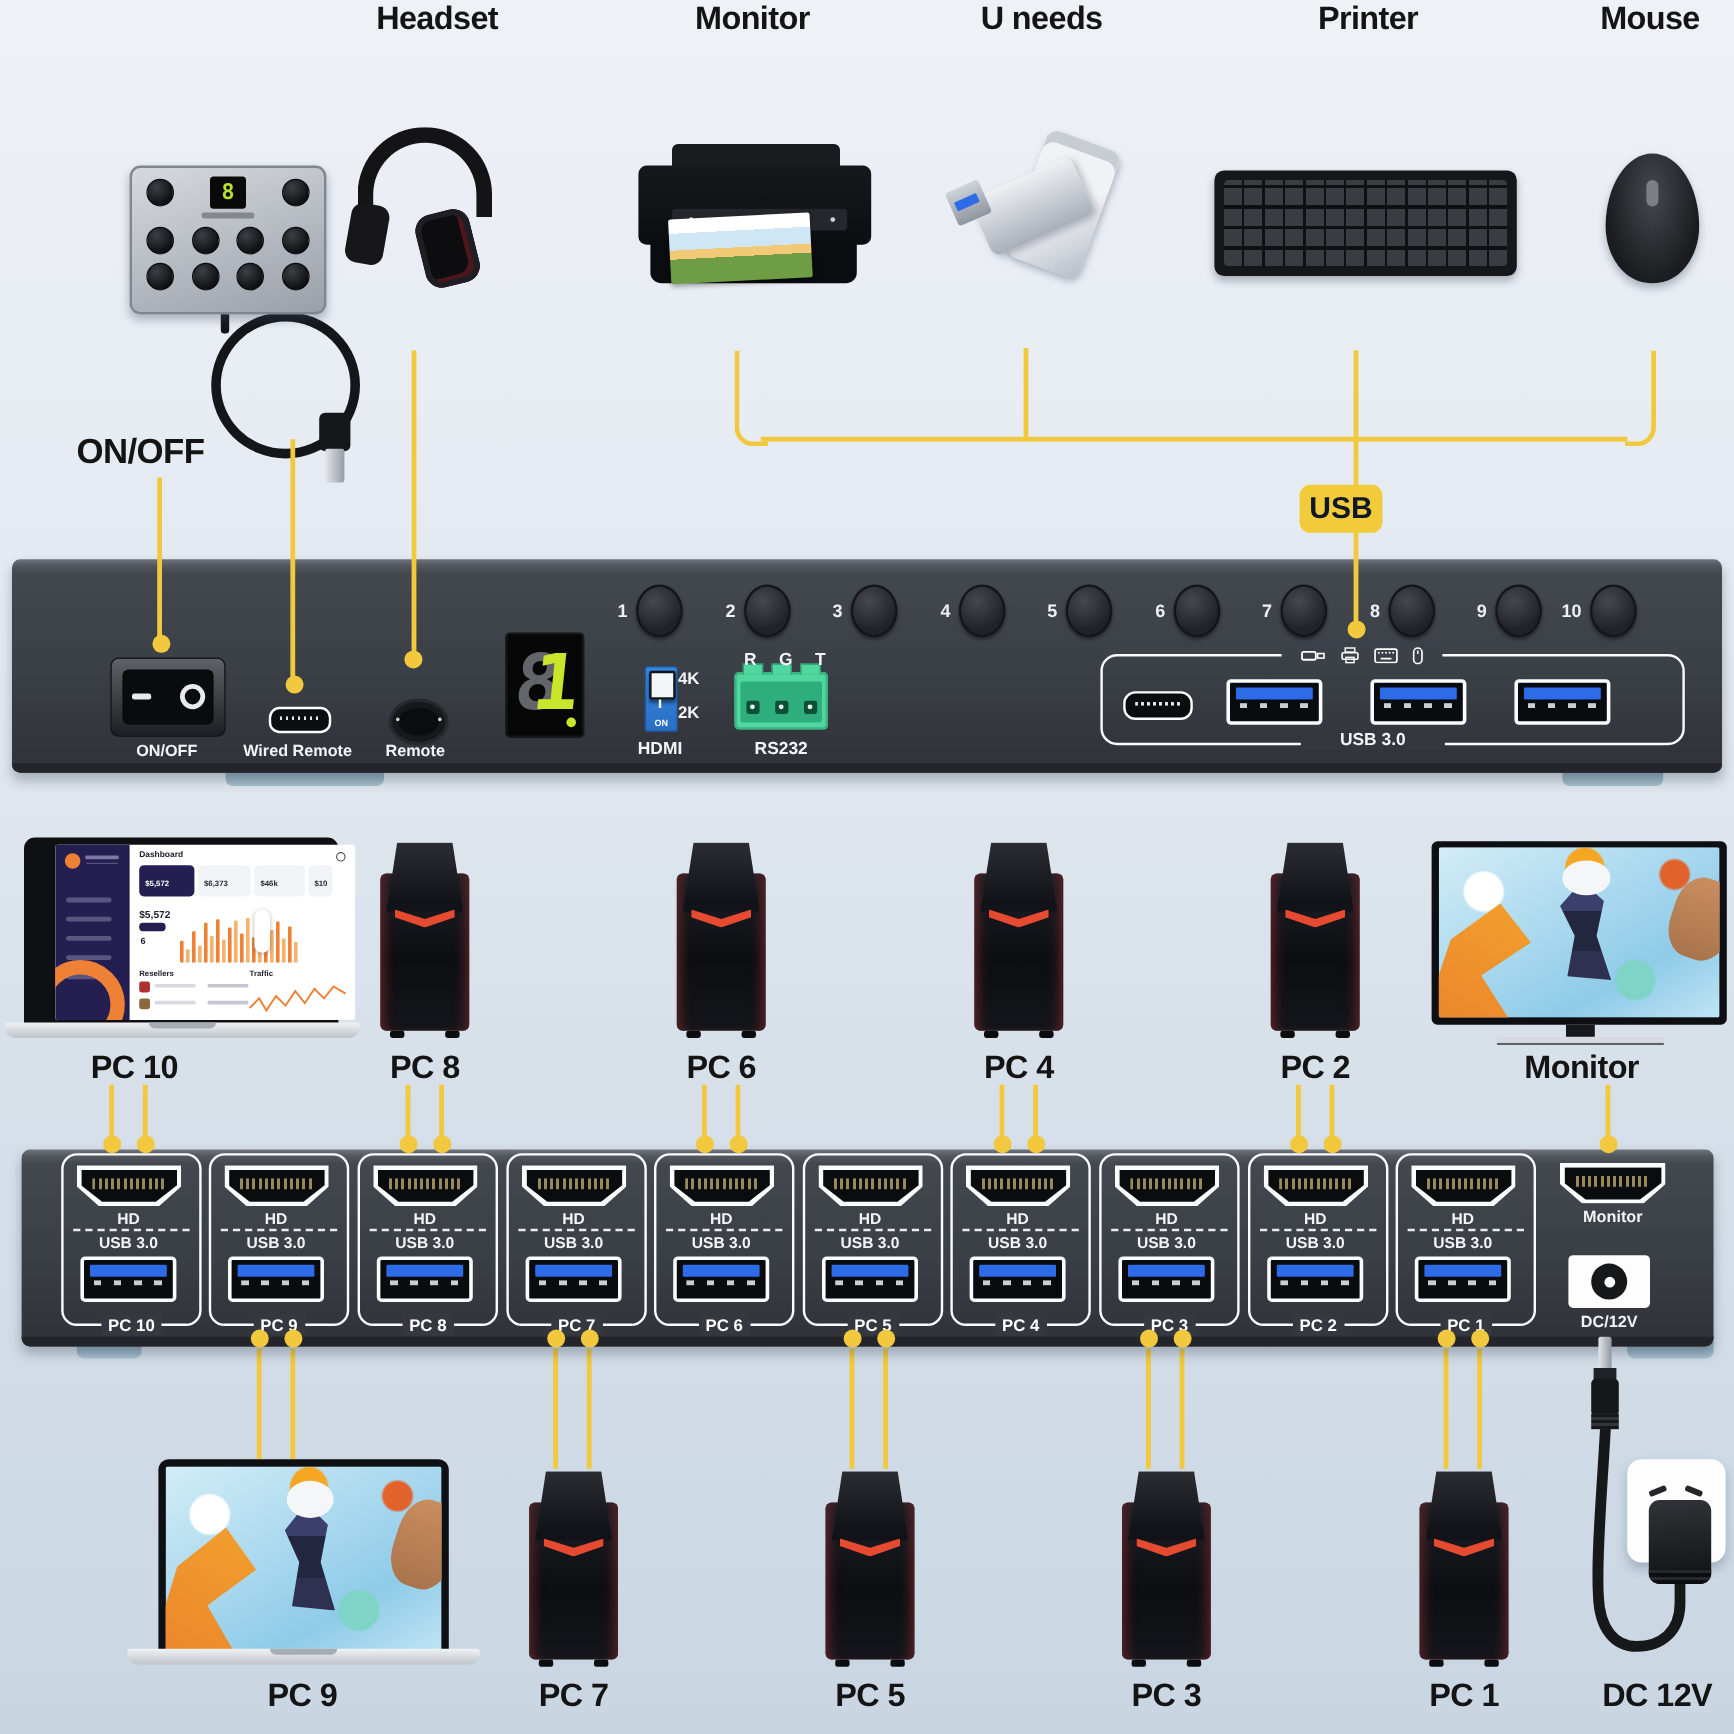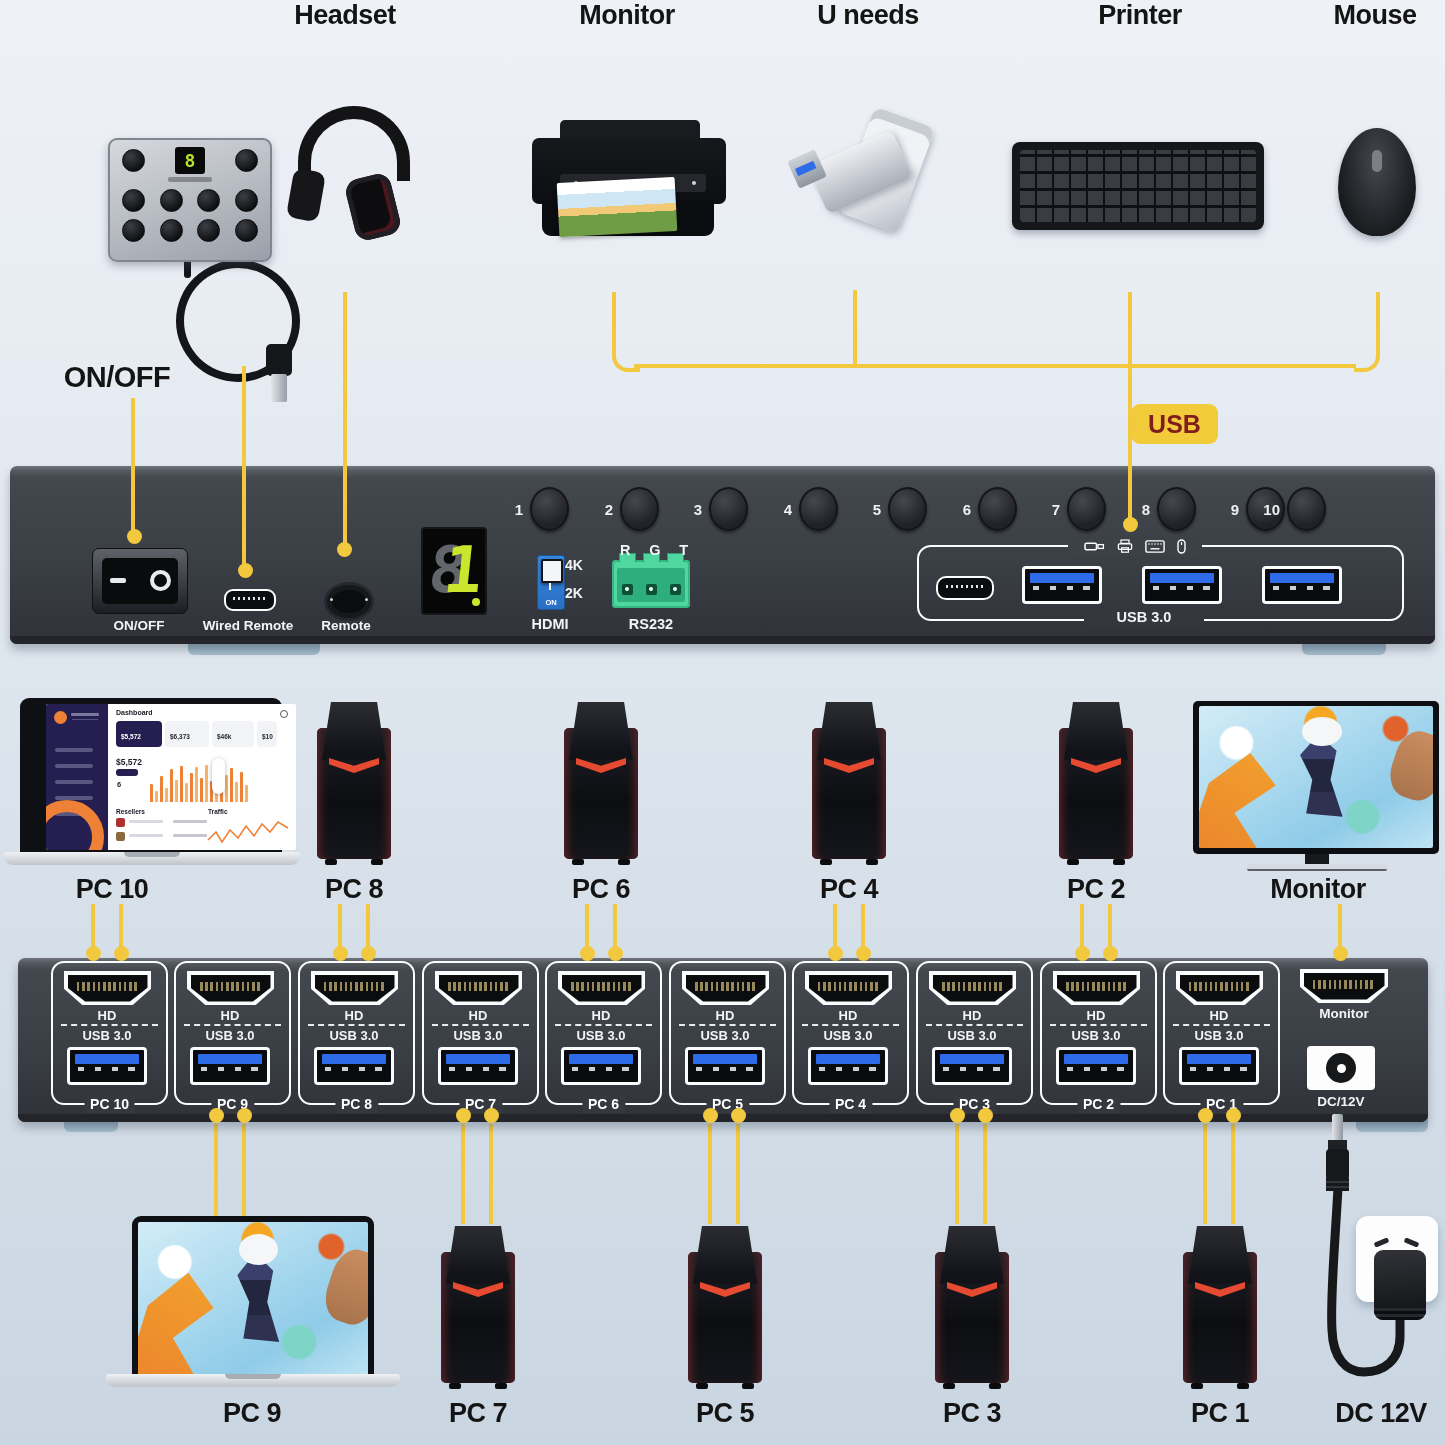--- a/index.html
+++ b/index.html
@@ -11,22 +11,22 @@
     font-size:45px;font-weight:bold;font-style:italic;letter-spacing:-1.5px;color:#0e0e0e;z-index:2;}
   .title .hl{background:linear-gradient(180deg,transparent 42%,#F5D22B 42%);padding:0 4px 10px 2px;}
   
   .tlbl,.dlbl{position:absolute;font-size:27px;font-weight:bold;color:#141414;text-align:center;
     letter-spacing:-0.5px;z-index:2;line-height:30px;}
   .wlbl{position:absolute;color:#f3f4f6;font-weight:bold;font-size:13.5px;text-align:center;z-index:3;line-height:16px;}
   
   .yline{position:absolute;width:4px;background:#F2C93E;z-index:3;}
   .ycorner{position:absolute;z-index:1;}
   .ydot{position:absolute;width:15px;height:15px;border-radius:50%;background:#F2C93E;z-index:4;}
-  .usb-badge{position:absolute;left:1083px;top:404px;width:87px;height:40px;background:#F2CB3A;border-radius:9px;
-    color:#7f1d1d;font-size:25px;font-weight:bold;text-align:center;line-height:40px;z-index:4;margin-left:48px;}
+  .usb-badge{position:absolute;left:1083px;top:404px;width:69px;height:40px;background:#F2CB3A;border-radius:9px;
+    color:#0f172a;font-size:25px;font-weight:bold;text-align:center;line-height:40px;z-index:4;}
   
   .panel{position:absolute;border-radius:7px;z-index:2;
     background:linear-gradient(180deg,#70747c 0,#54585f 5px,#43474e 12px,#3a3e45 55%,#2f3238 100%);
     box-shadow:0 6px 10px rgba(40,52,70,.30);}
   .panel::after{content:"";position:absolute;left:0;right:0;bottom:0;height:8px;background:#23252b;border-radius:0 0 7px 7px;}
   .foot{position:absolute;background:linear-gradient(180deg,#87a2b4,#a9c2d1);border-radius:0 0 6px 6px;z-index:1;}
   
   .pwr{position:absolute;left:82px;top:82px;width:94px;height:64px;border-radius:7px;
     background:linear-gradient(180deg,#606269,#1d1e23);border:1px solid #101114;}
   .pwr .pin{position:absolute;inset:9px;background:#0a0b0d;border-radius:5px;}
@@ -243,21 +243,21 @@
   <div class="rstub"></div>
   <div class="rloop"></div>
   <div class="rplug-body"></div>
   <div class="rplug-metal"></div>
 
   <div class="headset">
     <div class="hband"></div>
     <div class="hcupL"></div>
     <div class="hcupR"></div>
   </div>
-  <div class="tlbl" style="left:275px;width:140px;">Headset</div>
+  <div class="tlbl" style="left:275px;width:140px;text-align:right;">Headset</div>
 
   <div class="printer">
     <div class="pr-top"></div>
     <div class="pr-body">
       <div class="pr-strip">
           <i class="pr-dot"></i>
         </div>
     </div>
     <div class="pr-low"></div>
     <div class="pr-paper"></div>
@@ -370,21 +370,21 @@
         <span class="knob"></span>
       </div>
     <div class="rbtn" style="left:1120px;">
         <span class="rnum">8</span>
         <span class="knob"></span>
       </div>
     <div class="rbtn" style="left:1209px;">
         <span class="rnum">9</span>
         <span class="knob"></span>
       </div>
-    <div class="rbtn" style="left:1250px;">
+    <div class="rbtn" style="left:1288px;">
         <span class="rnum">10</span>
         <span class="knob"></span>
       </div>
 
     <div class="usbbox"></div>
     <div class="icons-row">
       <svg width="21" height="13" viewBox="0 0 21 13">
           <rect x="1" y="3.2" width="11.5" height="6.6" rx="1.5" fill="none" stroke="#fff" stroke-width="1.5"></rect>
           <rect x="14" y="4.6" width="5.4" height="3.8" fill="none" stroke="#fff" stroke-width="1.3"></rect>
         </svg>

